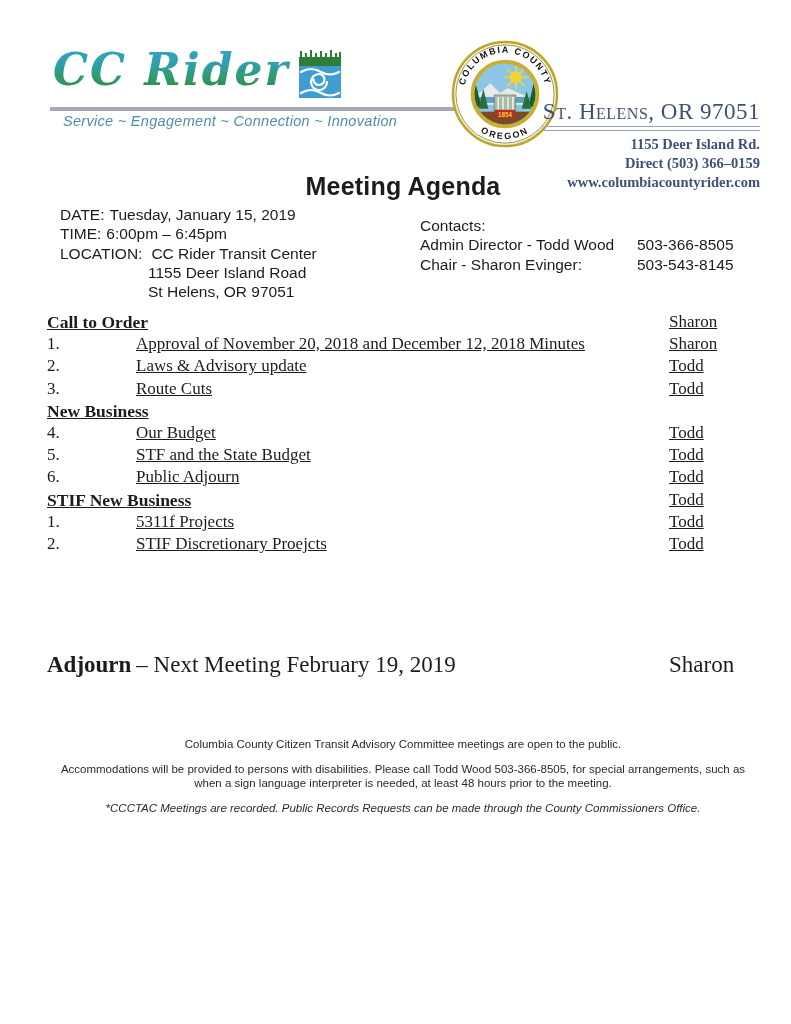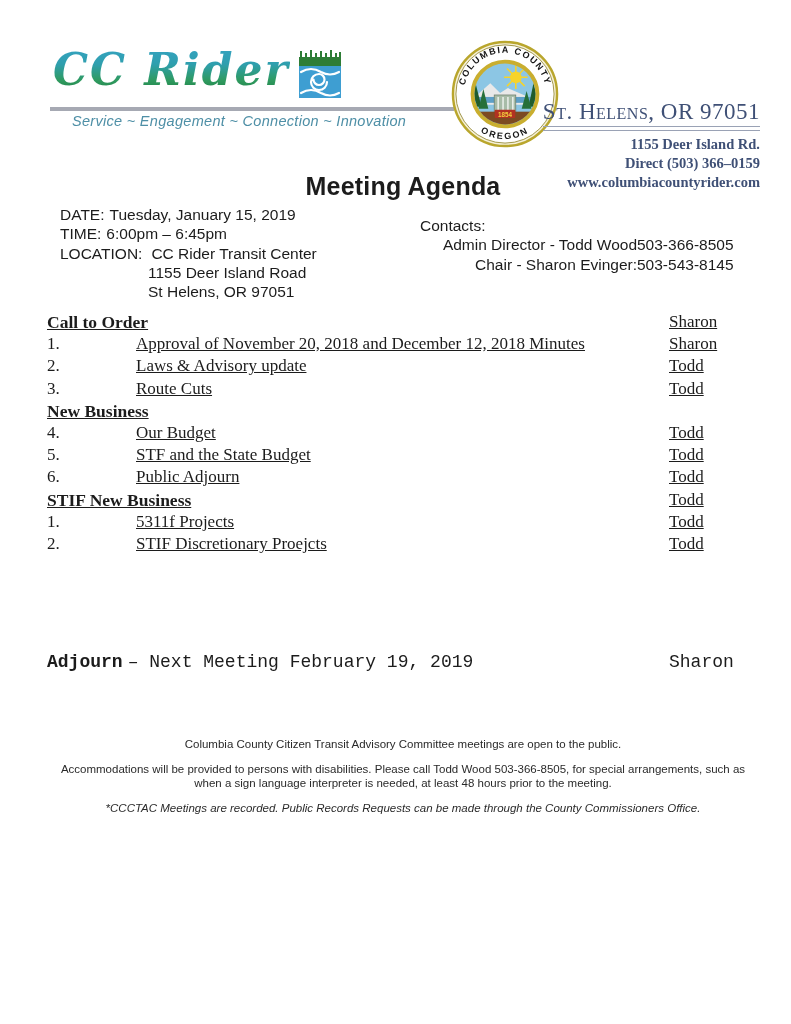--- a/index.html
+++ b/index.html
@@ -14,51 +14,51 @@
   .logo-text {
     font-family:"DejaVu Serif", serif; font-style:italic; font-weight:bold;
     font-size:44px; line-height:1.1; letter-spacing:2px;
     background:linear-gradient(180deg,#35a3c2 0%,#2f9fae 38%,#2f9a5f 72%,#1d7c42 100%);
     -webkit-background-clip:text; background-clip:text;
     -webkit-text-fill-color:transparent; color:transparent;
   }
   .logo-icon { width:46px; height:52px; margin-top:2px; }
   .header-rule { position:absolute; left:50px; top:107px; width:404px; height:4px; background:#a6a9b3; }
   .tagline {
-    position:absolute; left:72px; top:113px;
+    position:absolute; left:63px; top:113px;
     font-size:14.5px; font-style:italic; color:#4e8fa6; letter-spacing:0.3px;
   }
   .seal { position:absolute; left:451px; top:40px; width:108px; height:108px; }
 
   .office { position:absolute; right:46px; top:100px; text-align:right; font-family:"Liberation Serif", serif; color:#3f5076; }
   .office-city { font-size:23px; font-variant:small-caps; letter-spacing:0.5px; line-height:1.05; }
   .office-rule { height:3px; border-top:1px solid #9aa2b5; border-bottom:1px solid #9aa2b5; margin:2px 0 4px; }
   .office-line { font-size:14.5px; font-weight:bold; line-height:19px; }
 
   
   .doc-title { position:absolute; top:172px; left:0; width:100%; text-align:center;
     font-size:25px; font-weight:bold; letter-spacing:0.2px; }
   .details { position:absolute; left:60px; top:205px; font-size:15.5px; line-height:19.3px; }
   .details .lbl { margin-right:5px; }
   .details .indent { margin-left:88px; }
 
   .contacts { position:absolute; left:420px; top:216px; font-size:15.5px; line-height:19.3px; }
   .contact-row { display:flex; }
-  .contact-label { width:217px;text-align:right; }
+  .contact-label { width:217px; }
 
   
   .agenda { position:absolute; left:47px; top:311px; width:676px;
     font-family:"Liberation Serif", serif; font-size:17px;text-decoration:underline; }
   .agenda-row { display:flex; justify-content:space-between; line-height:22.2px; }
   .agenda-row.heading .agenda-left { font-weight:bold; font-size:17.5px; }
   .agenda-num { display:inline-block; width:89px; }
   .agenda-presenter { width:54px; text-align:left; }
 
   .adjourn { position:absolute; left:47px; top:652px; width:676px; display:flex; justify-content:space-between;
-    font-family:Liberation Mono, monospace; font-size:18px; }
+    font-family:Liberation Serif, serif; font-size:23px; }
   .adjourn-label { font-weight:bold; margin-right:5px; }
   .adjourn-presenter { width:54px; }
 
   
   .footer { position:absolute; left:53px; right:53px; top:737px; text-align:center;
     font-size:11.5px; line-height:14px; color:#2a2a2a; }
   .footer p { margin:0 0 11px; }
   .footer p:last-child { font-style:italic; }
 </style>
 </head>

